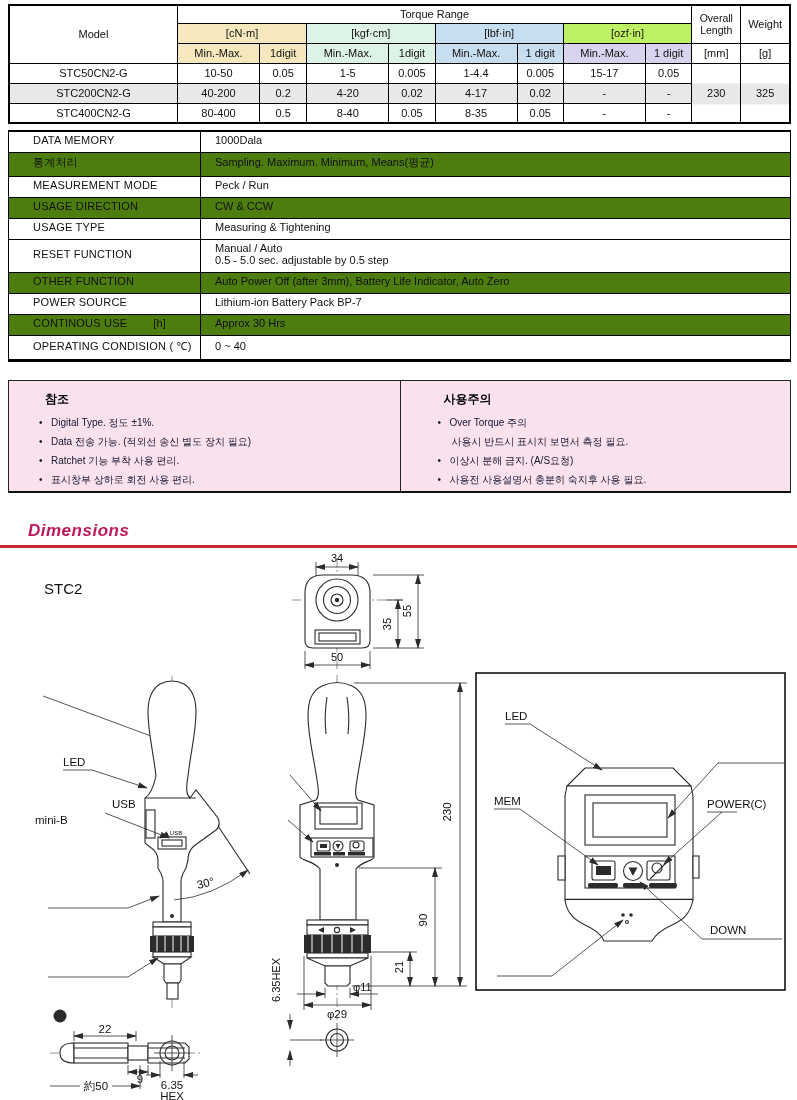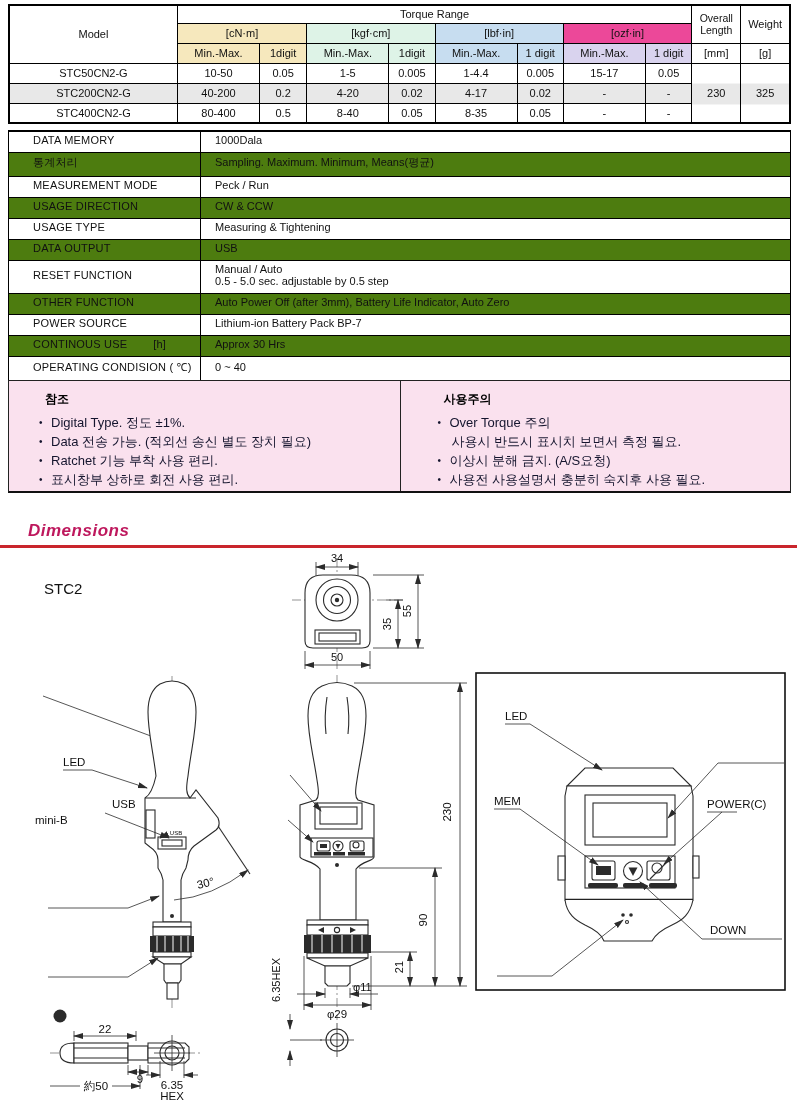--- a/index.html
+++ b/index.html
@@ -28,21 +28,21 @@
   #spec tr.shaded td { background:#4d7c0f; }
   #spec .u { margin-left:26px; }
   #spec .l2 { margin-top:0; }
 
   
   #notes { left:8px; top:380px; width:783px; height:113px; border:1px solid #222; border-bottom:2px solid #111; display:flex; }
   #notes .col { width:50%; padding:7px 6px 0 30px; }
   #notes .col2 { border-left:1px solid #222; padding-left:37px; }
   #notes h4 { font-size:12px; margin:3px 0 5px 6px; color:#000; }
   #notes ul { list-style:none; }
-  #notes li { font-size:13px; line-height:19px; color:#15152e; position:relative; padding-left:12px; }
+  #notes li { font-size:10px; line-height:19px; color:#15152e; position:relative; padding-left:12px; }
   #notes li::before { content:"•"; position:absolute; left:0; top:0; font-size:10px; }
   #notes li .cont { display:block; padding-left:2px; }
 
   
   #dimhead { left:28px; top:521px; font-size:17px; font-weight:bold; font-style:italic; color:#be185d; letter-spacing:.5px; }
   #redrule { left:0; top:545px; width:797px; height:3px; }
 
   
   #draw { left:0; top:548px; }
   .ln  { stroke:#2b2b2b; stroke-width:1.1; fill:none; }
@@ -79,21 +79,21 @@
         <tr class="h1">
       <td rowspan="3">Model</td>
       <td colspan="8">Torque Range</td>
       <td rowspan="2" style="font-size:10.5px;white-space:normal;line-height:12px">Overall Length</td>
       <td rowspan="2">Weight</td>
     </tr>
     <tr class="h2">
       <td colspan="2" style="background-color: rgb(246, 232, 189);">[cN·m]</td>
       <td colspan="2" style="background-color: rgb(222, 243, 231);">[kgf·cm]</td>
       <td colspan="2" style="background-color: rgb(199, 221, 240);">[lbf·in]</td>
-      <td colspan="2" style="background-color: #ec4899;">[ozf·in]</td>
+      <td colspan="2" style="background-color: #bef264;">[ozf·in]</td>
     </tr>
     <tr class="h3">
       <td style="background-color: rgb(246, 232, 189);">Min.-Max.</td>
       <td style="background-color: rgb(246, 232, 189);">1digit</td>
       <td style="background-color: rgb(222, 243, 231);">Min.-Max.</td>
       <td style="background-color: rgb(222, 243, 231);">1digit</td>
       <td style="background-color: rgb(199, 221, 240);">Min.-Max.</td>
       <td style="background-color: rgb(199, 221, 240);">1 digit</td>
       <td style="background-color: rgb(217, 211, 238);">Min.-Max.</td>
       <td style="background-color: rgb(217, 211, 238);">1 digit</td>
@@ -152,24 +152,20 @@
           <td class="lbl">MEASUREMENT  MODE</td>
         <td class="val">Peck / Run</td>
         </tr>
     <tr class="shaded">
           <td class="lbl">USAGE  DIRECTION</td>
         <td class="val">CW &amp; CCW</td>
         </tr>
     <tr>
           <td class="lbl">USAGE  TYPE</td>
         <td class="val">Measuring &amp; Tightening</td>
-        </tr>
-    <tr class="shaded">
-          <td class="lbl">DATA OUTPUT</td>
-        <td class="val">USB</td>
         </tr>
     <tr>
           <td class="lbl">RESET  FUNCTION</td>
         <td class="val">
           <div>Manual / Auto</div>
           <div class="l2">0.5 - 5.0 sec. adjustable by 0.5 step</div>
         </td>
         </tr>
     <tr class="shaded">
           <td class="lbl">OTHER  FUNCTION</td>

